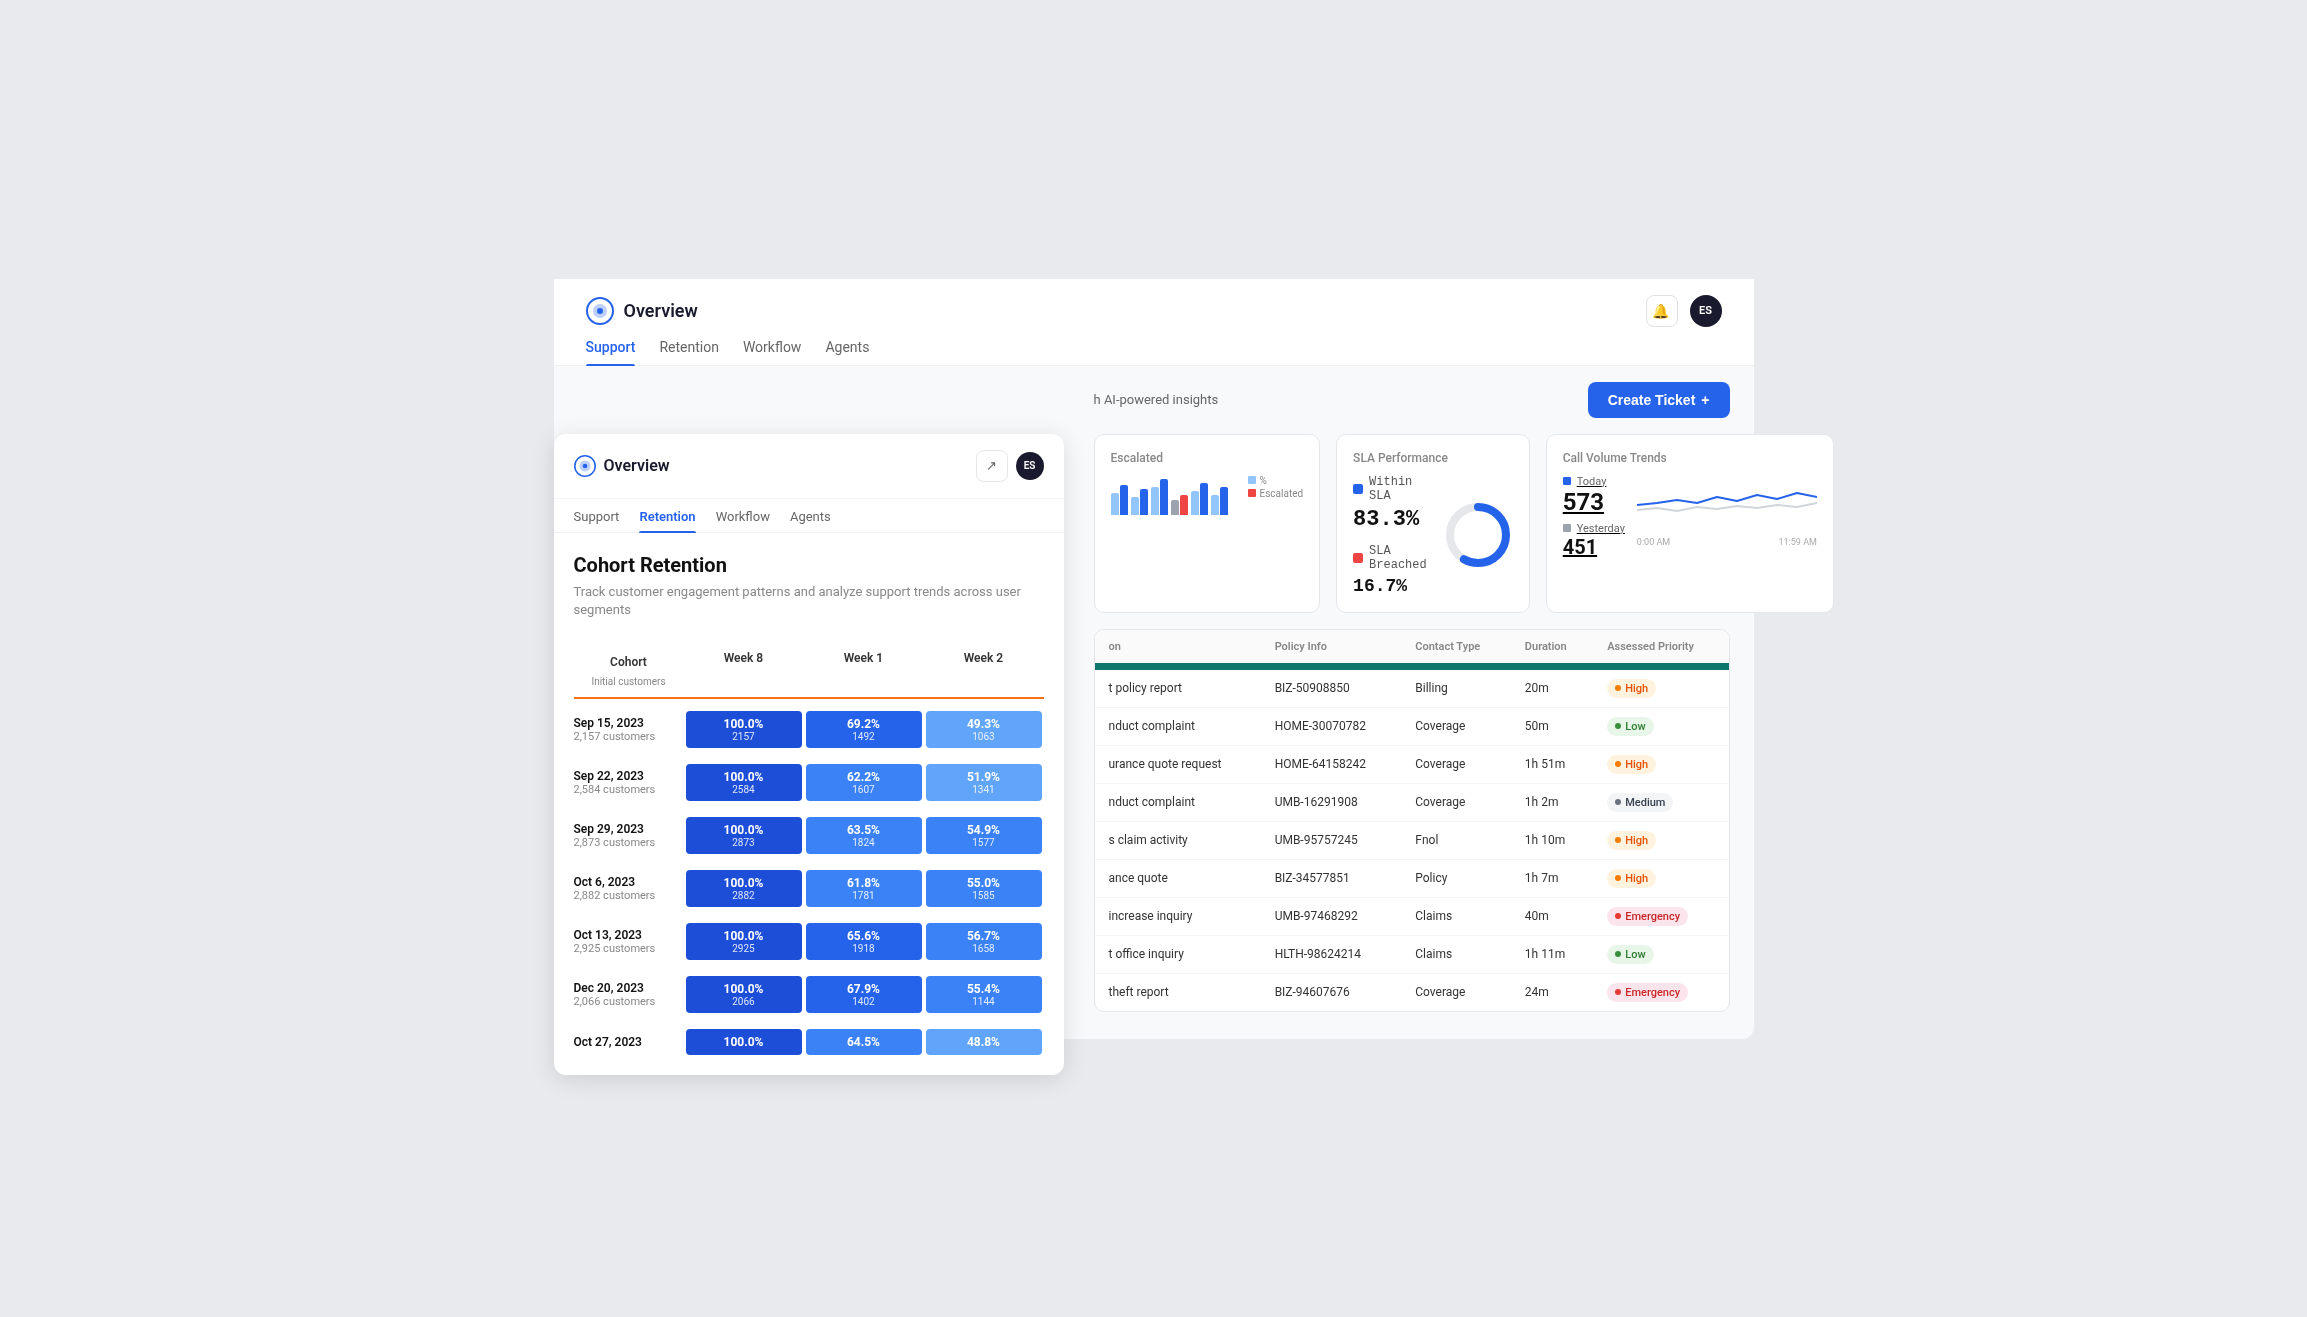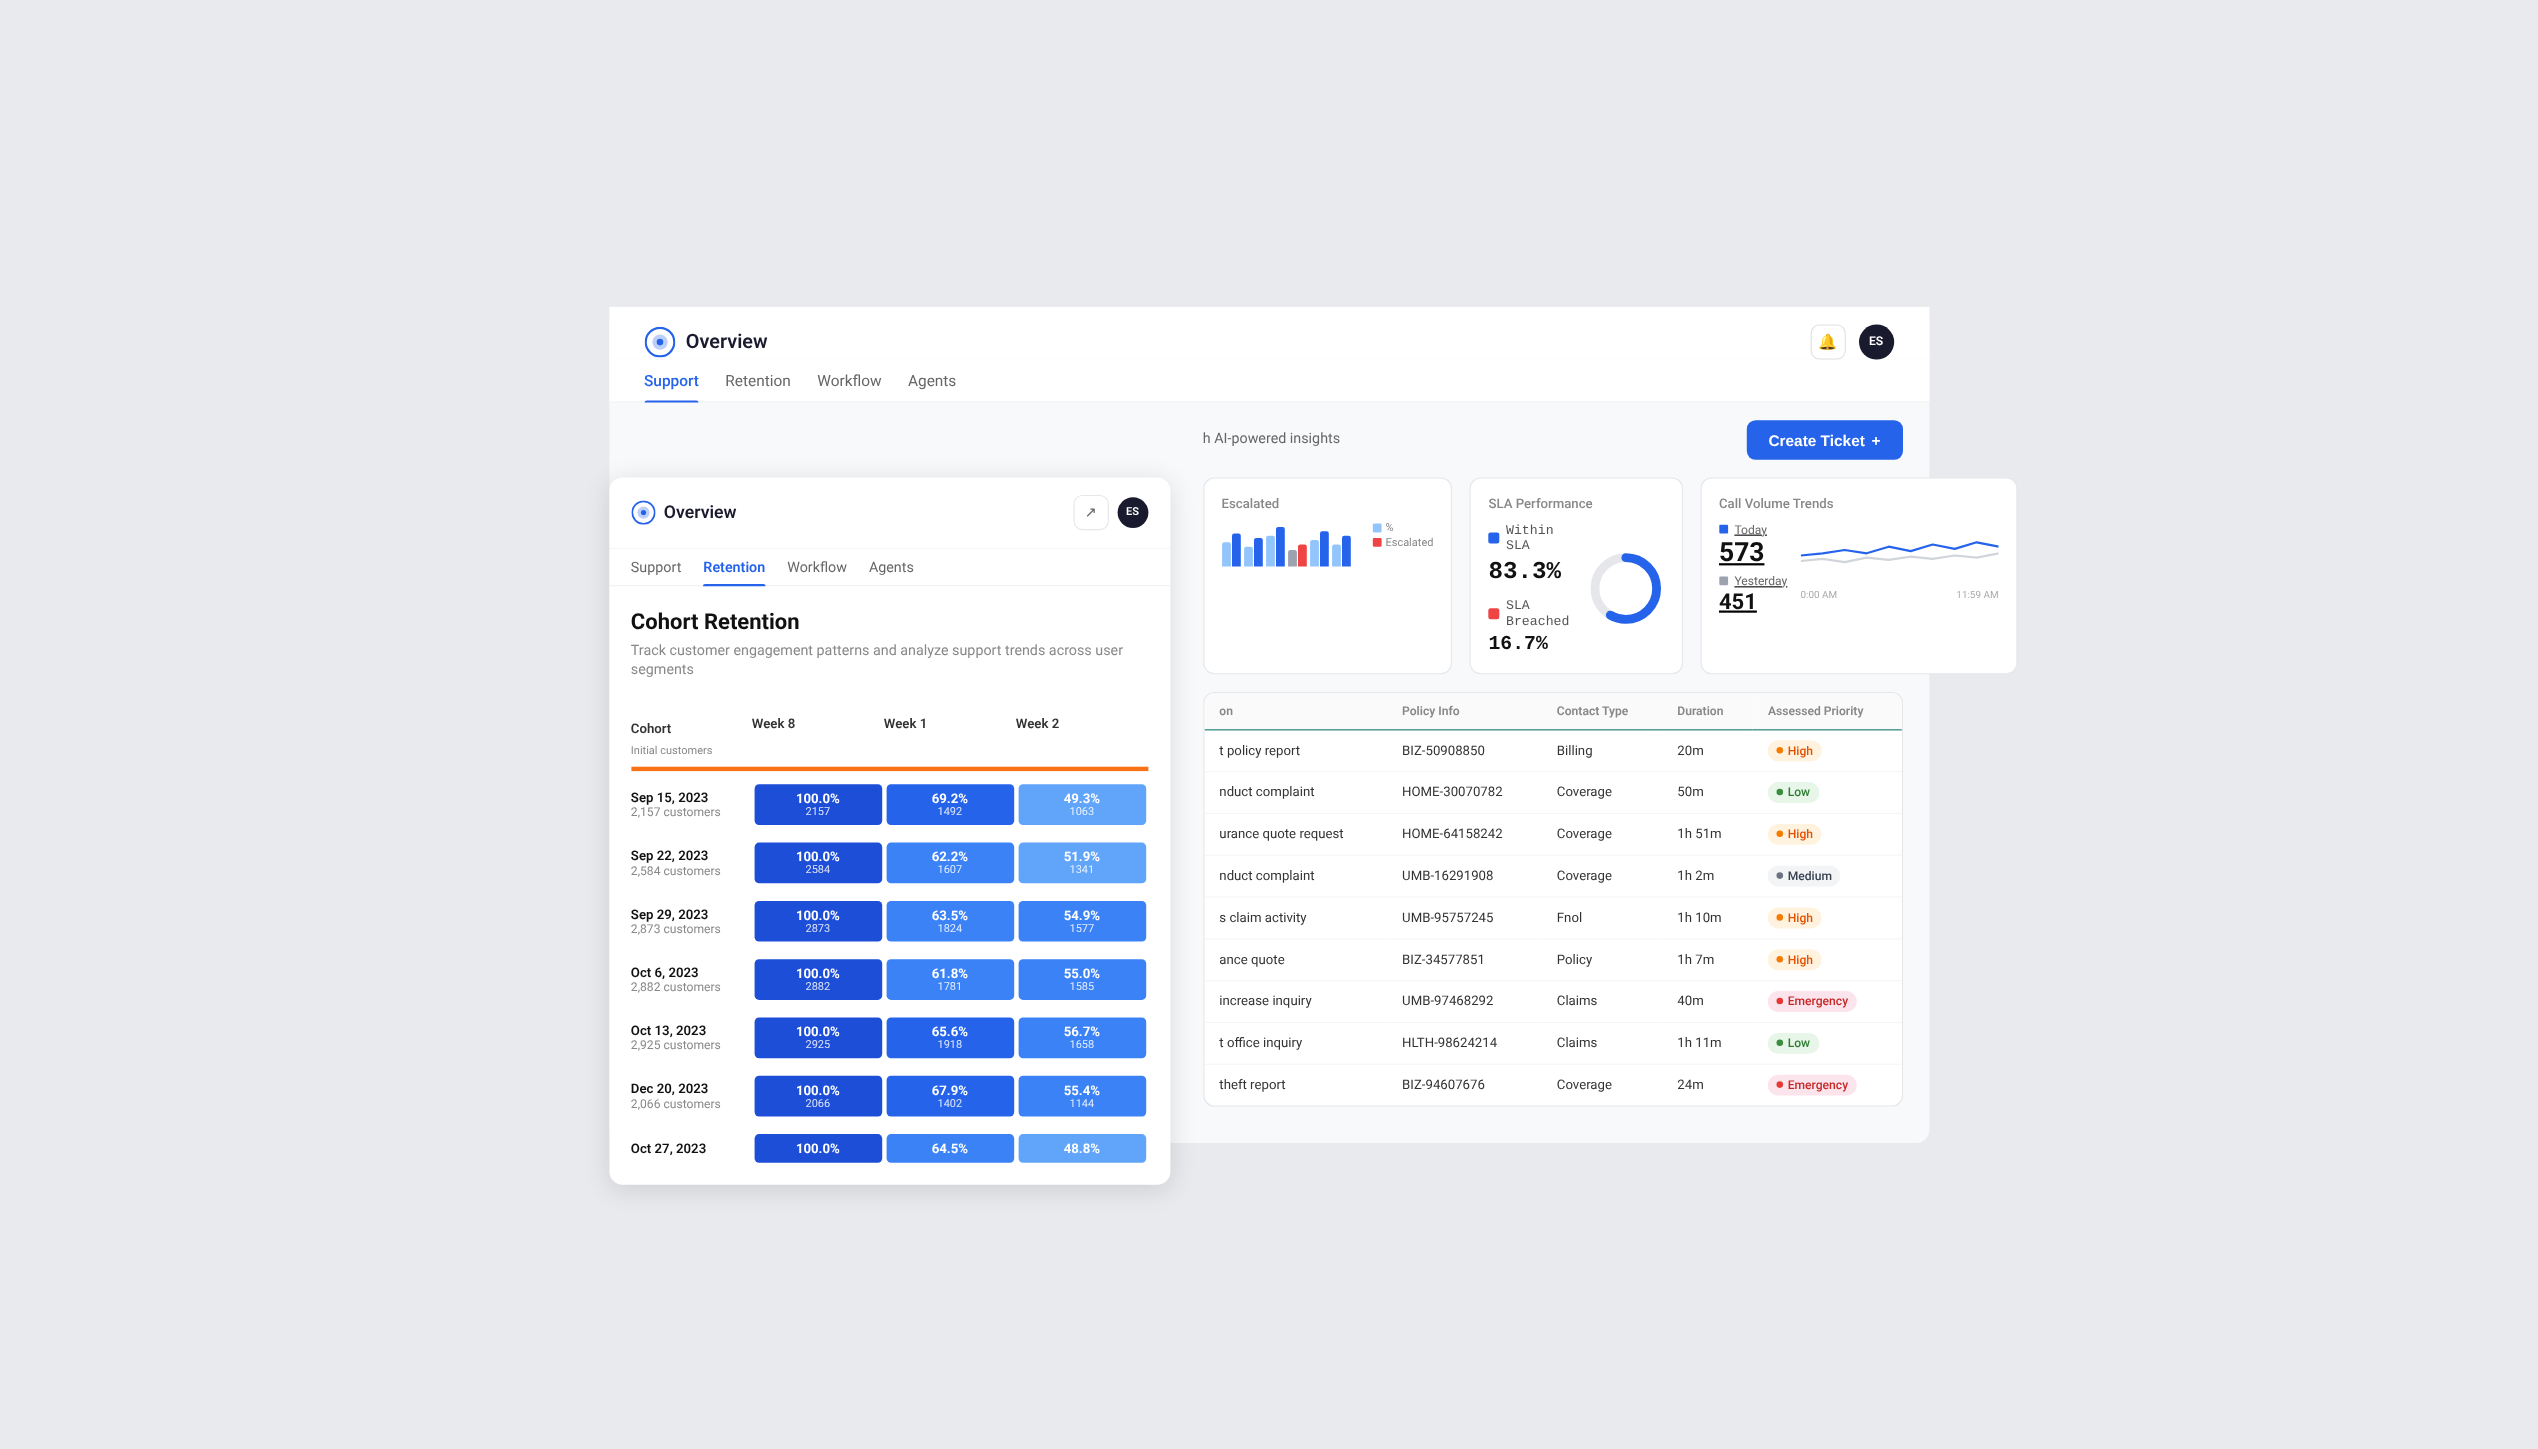--- a/index.html
+++ b/index.html
@@ -221,22 +221,23 @@
     }
 
     .cohort-table {
       width: 100%;
     }
 
     .cohort-header {
       display: grid;
       grid-template-columns: 1fr 120px 120px 120px;
       padding: 4px 0 8px 0;
-      border-bottom: 4px solid #f97316;
+      border-bottom: 2px solid #f97316;
       margin-bottom: 4px;
+      text-align: center;
     }
 
     .cohort-header-cell {
       font-size: 12px;
       font-weight: 600;
       color: #333;
     }
 
     .cohort-sub {
       font-size: 10px;
@@ -362,21 +363,21 @@
       width: 100%;
       border-collapse: collapse;
     }
 
     .data-table th {
       font-size: 11px;
       font-weight: 600;
       color: #888;
       text-align: left;
       padding: 10px 14px;
-      border-bottom: 1px solid #0f766e;
+      border-bottom: 7px solid #0f766e;
       background: #fafafa;
     }
 
     .data-table td {
       font-size: 12px;
       color: #333;
       padding: 9px 14px;
       border-bottom: 1px solid #f5f5f5;
     }
 

